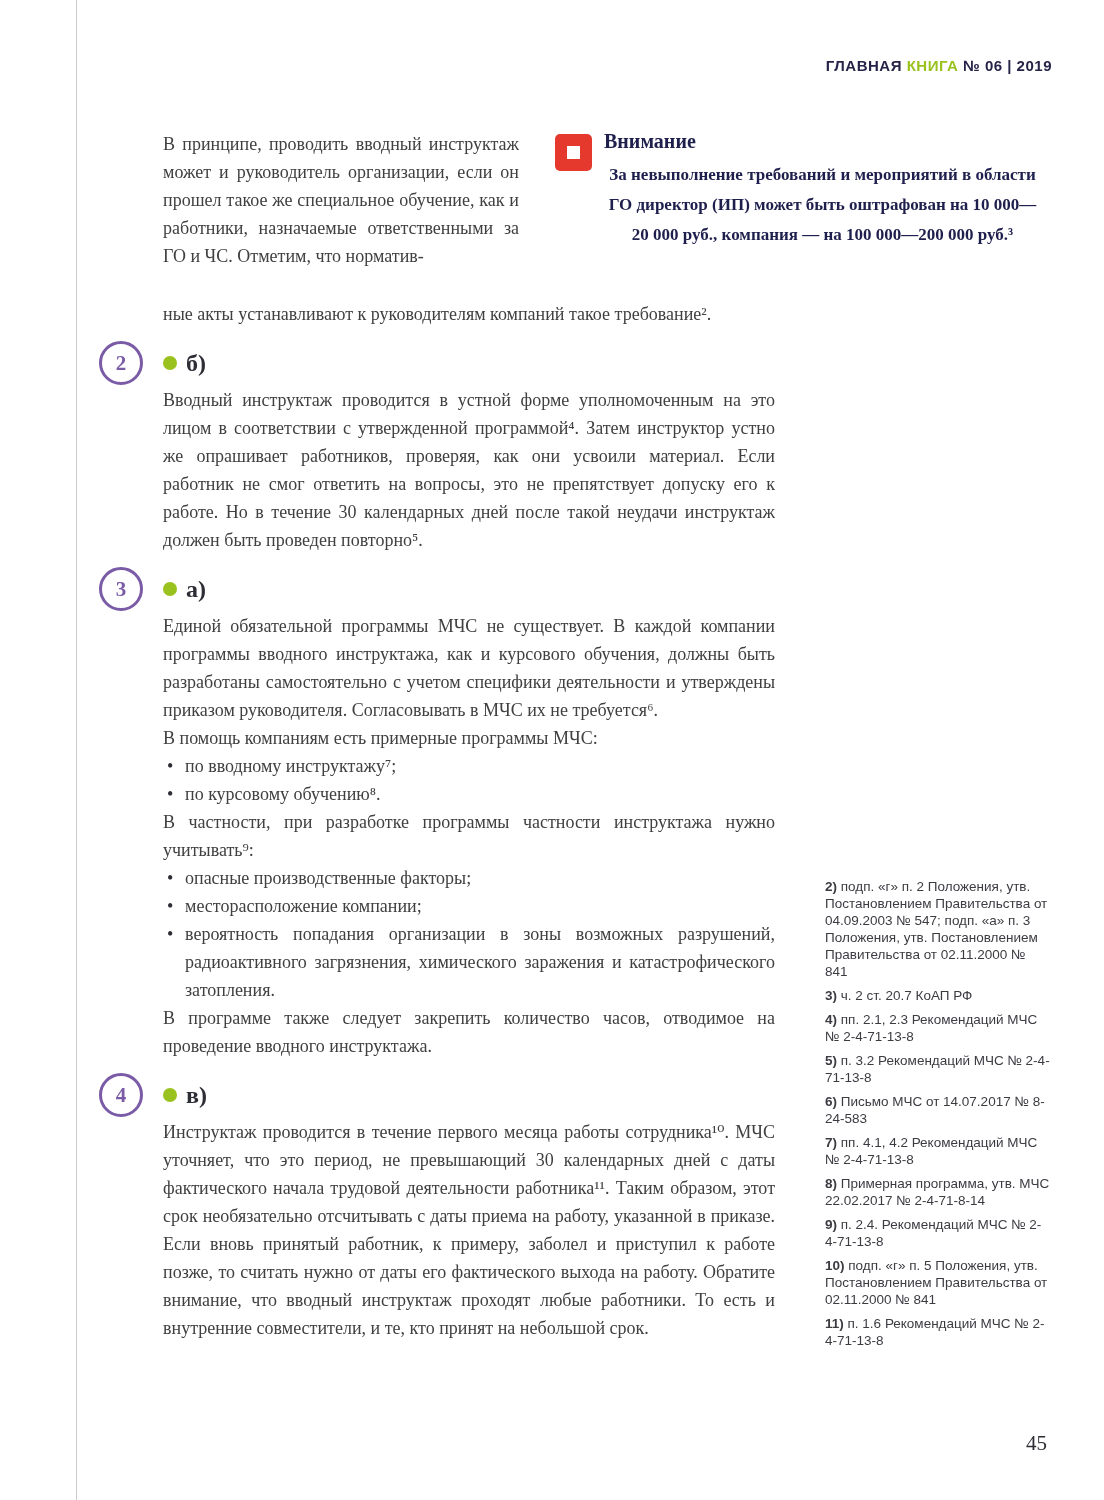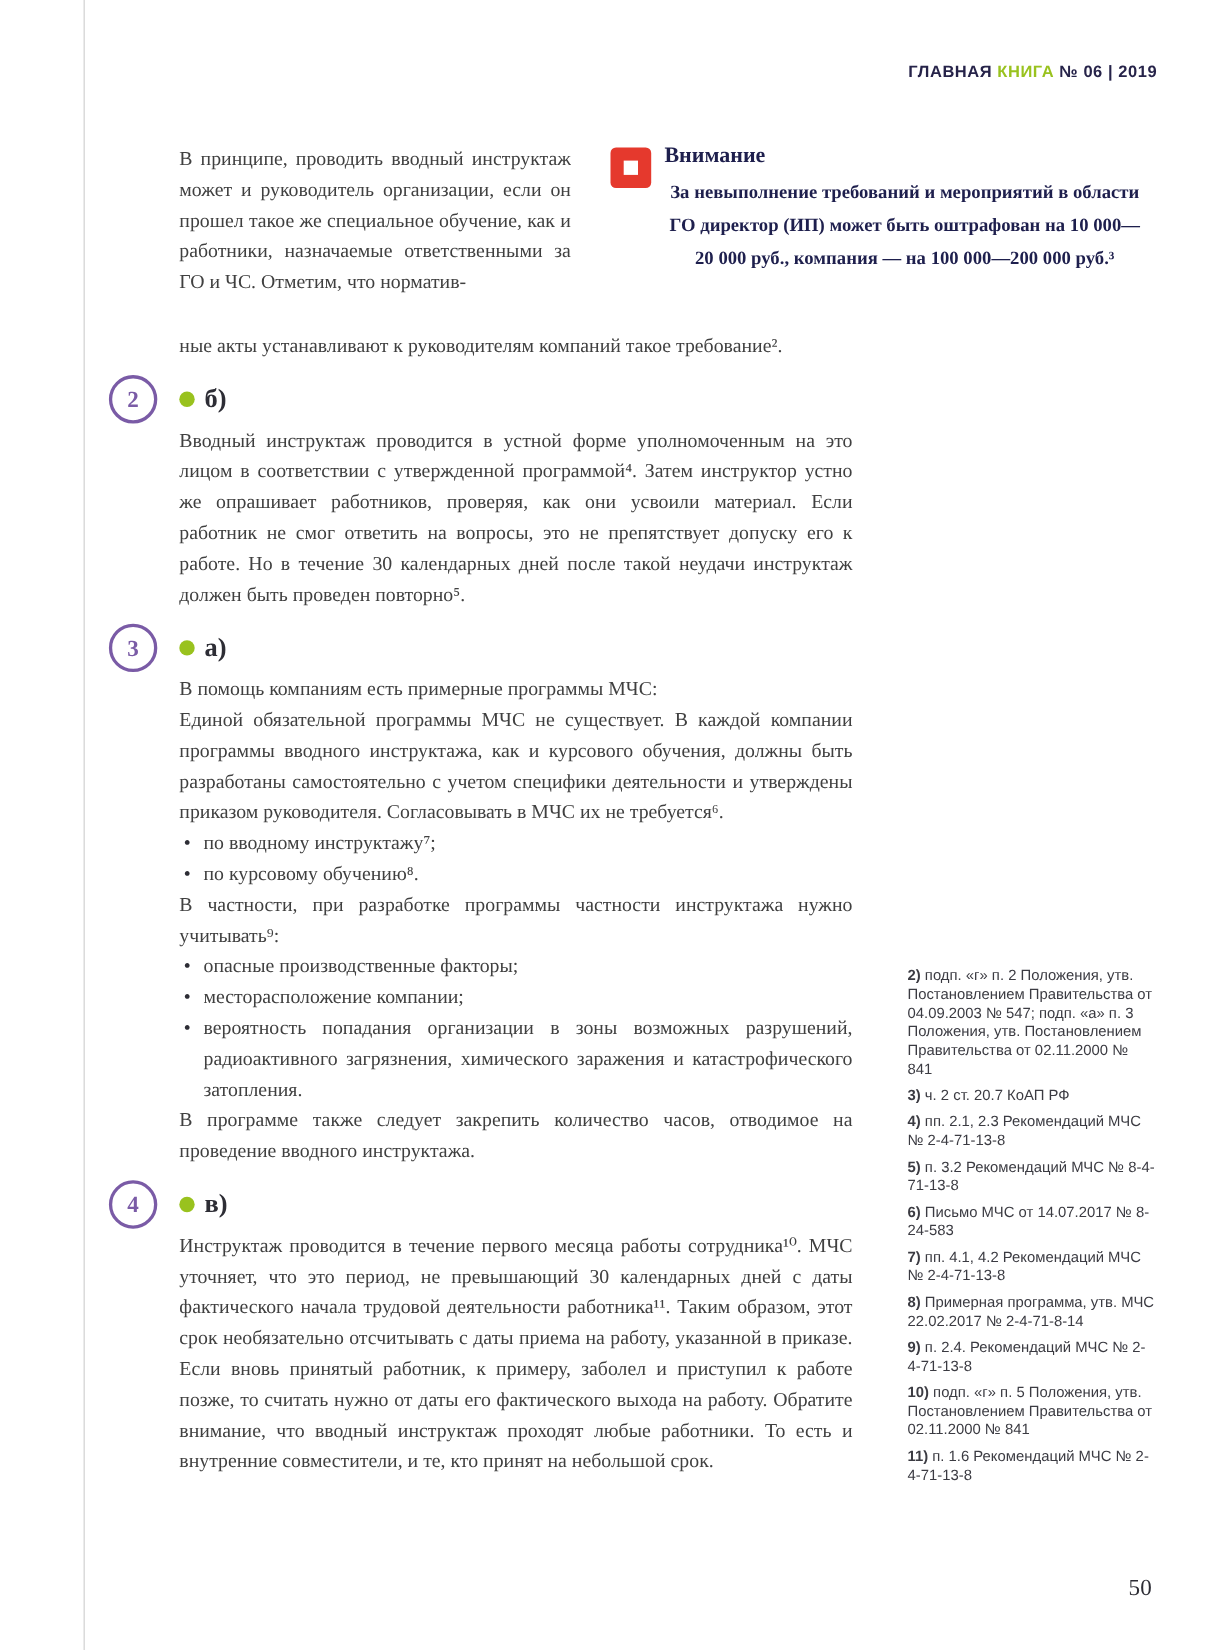--- a/index.html
+++ b/index.html
@@ -100,22 +100,22 @@
     </div>
     <p class="body-text">Вводный инструктаж проводится в устной форме уполномоченным на это лицом в соответствии с утвержденной программой⁴. Затем инструктор устно же опрашивает работников, проверяя, как они усвоили материал. Если работник не смог ответить на вопросы, это не препятствует допуску его к работе. Но в течение 30 календарных дней после такой неудачи инструктаж должен быть проведен повторно⁵.</p>
   </section>
 
   <section class="section">
     <div class="circle-num">3</div>
     <div class="section-head">
       <span class="green-dot"></span>
       <span class="section-letter">а)</span>
     </div>
+    <p class="body-text">Единой обязательной программы МЧС не существует. В каждой компании программы вводного инструктажа, как и курсового обучения, должны быть разработаны самостоятельно с учетом специфики деятельности и утверждены приказом руководителя. Согласовывать в МЧС их не требуется⁶.</p>
     <p class="body-text">В помощь компаниям есть примерные программы МЧС:</p>
-    <p class="body-text">Единой обязательной программы МЧС не существует. В каждой компании программы вводного инструктажа, как и курсового обучения, должны быть разработаны самостоятельно с учетом специфики деятельности и утверждены приказом руководителя. Согласовывать в МЧС их не требуется⁶.</p>
     <ul class="list body-text">
       <li>по вводному инструктажу⁷;</li>
       <li>по курсовому обучению⁸.</li>
     </ul>
     <p class="body-text">В частности, при разработке программы частности инструктажа нужно учитывать⁹:</p>
     <ul class="list body-text">
       <li>опасные производственные факторы;</li>
       <li>месторасположение компании;</li>
       <li>вероятность попадания организации в зоны возможных разрушений, радиоактивного загрязнения, химического заражения и катастрофического затопления.</li>
     </ul>
@@ -130,22 +130,22 @@
     </div>
     <p class="body-text">Инструктаж проводится в течение первого месяца работы сотрудника¹⁰. МЧС уточняет, что это период, не превышающий 30 календарных дней с даты фактического начала трудовой деятельности работника¹¹. Таким образом, этот срок необязательно отсчитывать с даты приема на работу, указанной в приказе. Если вновь принятый работник, к примеру, заболел и приступил к работе позже, то считать нужно от даты его фактического выхода на работу. Обратите внимание, что вводный инструктаж проходят любые работники. То есть и внутренние совместители, и те, кто принят на небольшой срок.</p>
   </section>
 
 </div>
 
 <aside class="sidebar">
   <p class="footnote"><span class="fn-num">2)</span> <span>подп. «г» п. 2 Положения, утв. Постановлением Правительства от 04.09.2003 № 547; подп. «а» п. 3 Положения, утв. Постановлением Правительства от 02.11.2000 № 841</span></p>
   <p class="footnote"><span class="fn-num">3)</span> <span>ч. 2 ст. 20.7 КоАП РФ</span></p>
   <p class="footnote"><span class="fn-num">4)</span> <span>пп. 2.1, 2.3 Рекомендаций МЧС № 2-4-71-13-8</span></p>
-  <p class="footnote"><span class="fn-num">5)</span> <span>п. 3.2 Рекомендаций МЧС № 8-4-71-13-8</span></p>
+  <p class="footnote"><span class="fn-num">5)</span> <span>п. 3.2 Рекомендаций МЧС № 2-4-71-13-8</span></p>
   <p class="footnote"><span class="fn-num">6)</span> <span>Письмо МЧС от 14.07.2017 № 8-24-583</span></p>
   <p class="footnote"><span class="fn-num">7)</span> <span>пп. 4.1, 4.2 Рекомендаций МЧС № 2-4-71-13-8</span></p>
   <p class="footnote"><span class="fn-num">8)</span> <span>Примерная программа, утв. МЧС 22.02.2017 № 2-4-71-8-14</span></p>
   <p class="footnote"><span class="fn-num">9)</span> <span>п. 2.4. Рекомендаций МЧС № 2-4-71-13-8</span></p>
   <p class="footnote"><span class="fn-num">10)</span> <span>подп. «г» п. 5 Положения, утв. Постановлением Правительства от 02.11.2000 № 841</span></p>
   <p class="footnote"><span class="fn-num">11)</span> <span>п. 1.6 Рекомендаций МЧС № 2-4-71-13-8</span></p>
 </aside>
 
-<div class="page-number">50</div>
+<div class="page-number">45</div>
 
 </body></html>

